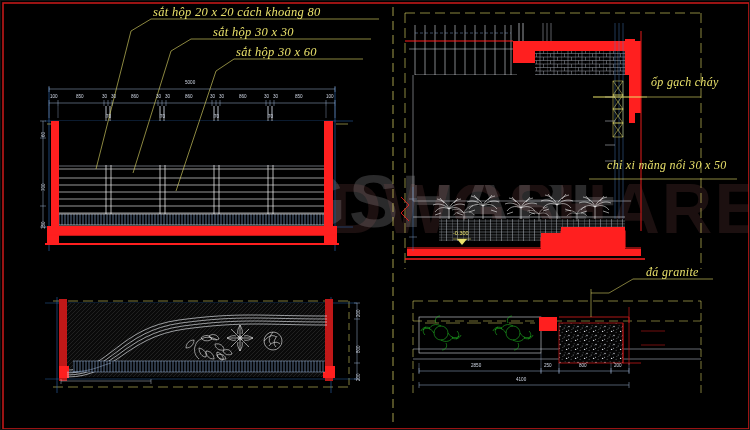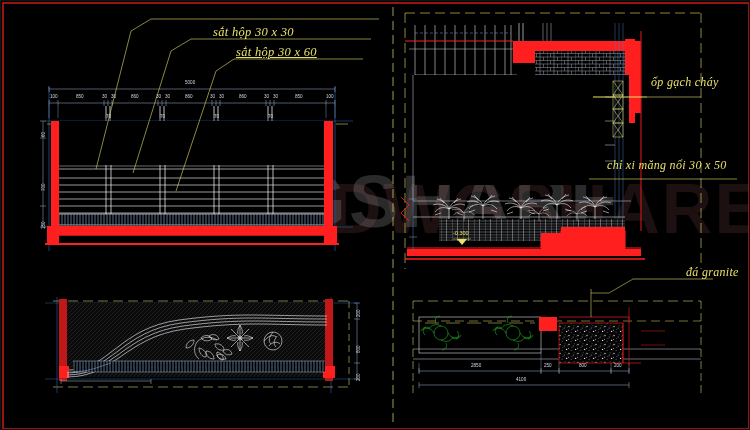--- a/index.html
+++ b/index.html
@@ -459,25 +459,26 @@
       <path d="M418 362 v10"></path>
         <path d="M540 352 v20"></path>
       <path d="M558 362 v10"></path>
         <path d="M610 362 v10"></path>
       <path d="M628 362 v10"></path>
     </g>
 
     <path d="M424 322 H534" stroke="#e8e06a" stroke-width=".5" stroke-dasharray="14 7"></path>
   </svg>
 
+  <div class="note n1" style="left:152px;top:4px;">sắt hộp 20 x 20 cách khoảng 80</div>
   <div class="note n1" style="left:192px;top:24px;margin-left:20px;">sắt hộp 30 x 30</div>
-  <div class="note n1" style="left:235px;top:44px;text-decoration:underline;">sắt hộp 30 x 60</div>
+  <div class="note n1" style="left:235px;top:44px;">sắt hộp 30 x 60</div>
   <div class="note n2" style="left:650px;top:74px;text-align:right;">ốp gạch cháy</div>
   <div class="note n2" style="left:606px;top:157px;">chỉ xi măng nổi 30 x 50</div>
-  <div class="note n2" style="left:645px;top:264px;margin-left:40px;">đá granite</div>
+  <div class="note n2" style="left:645px;top:264px;">đá granite</div>
 
   <div class="dim" style="left:184px;top:79px;">5000</div>
 
   <div class="dim" style="left:49px;top:93px;">100</div>
   <div class="dim" style="left:75px;top:93px;">850</div>
   <div class="dim" style="left:101px;top:93px;">30</div>
   <div class="dim" style="left:110px;top:93px;">30</div>
   <div class="dim" style="left:130px;top:93px;">860</div>
   <div class="dim" style="left:155px;top:93px;">30</div>
   <div class="dim" style="left:164px;top:93px;">30</div>

